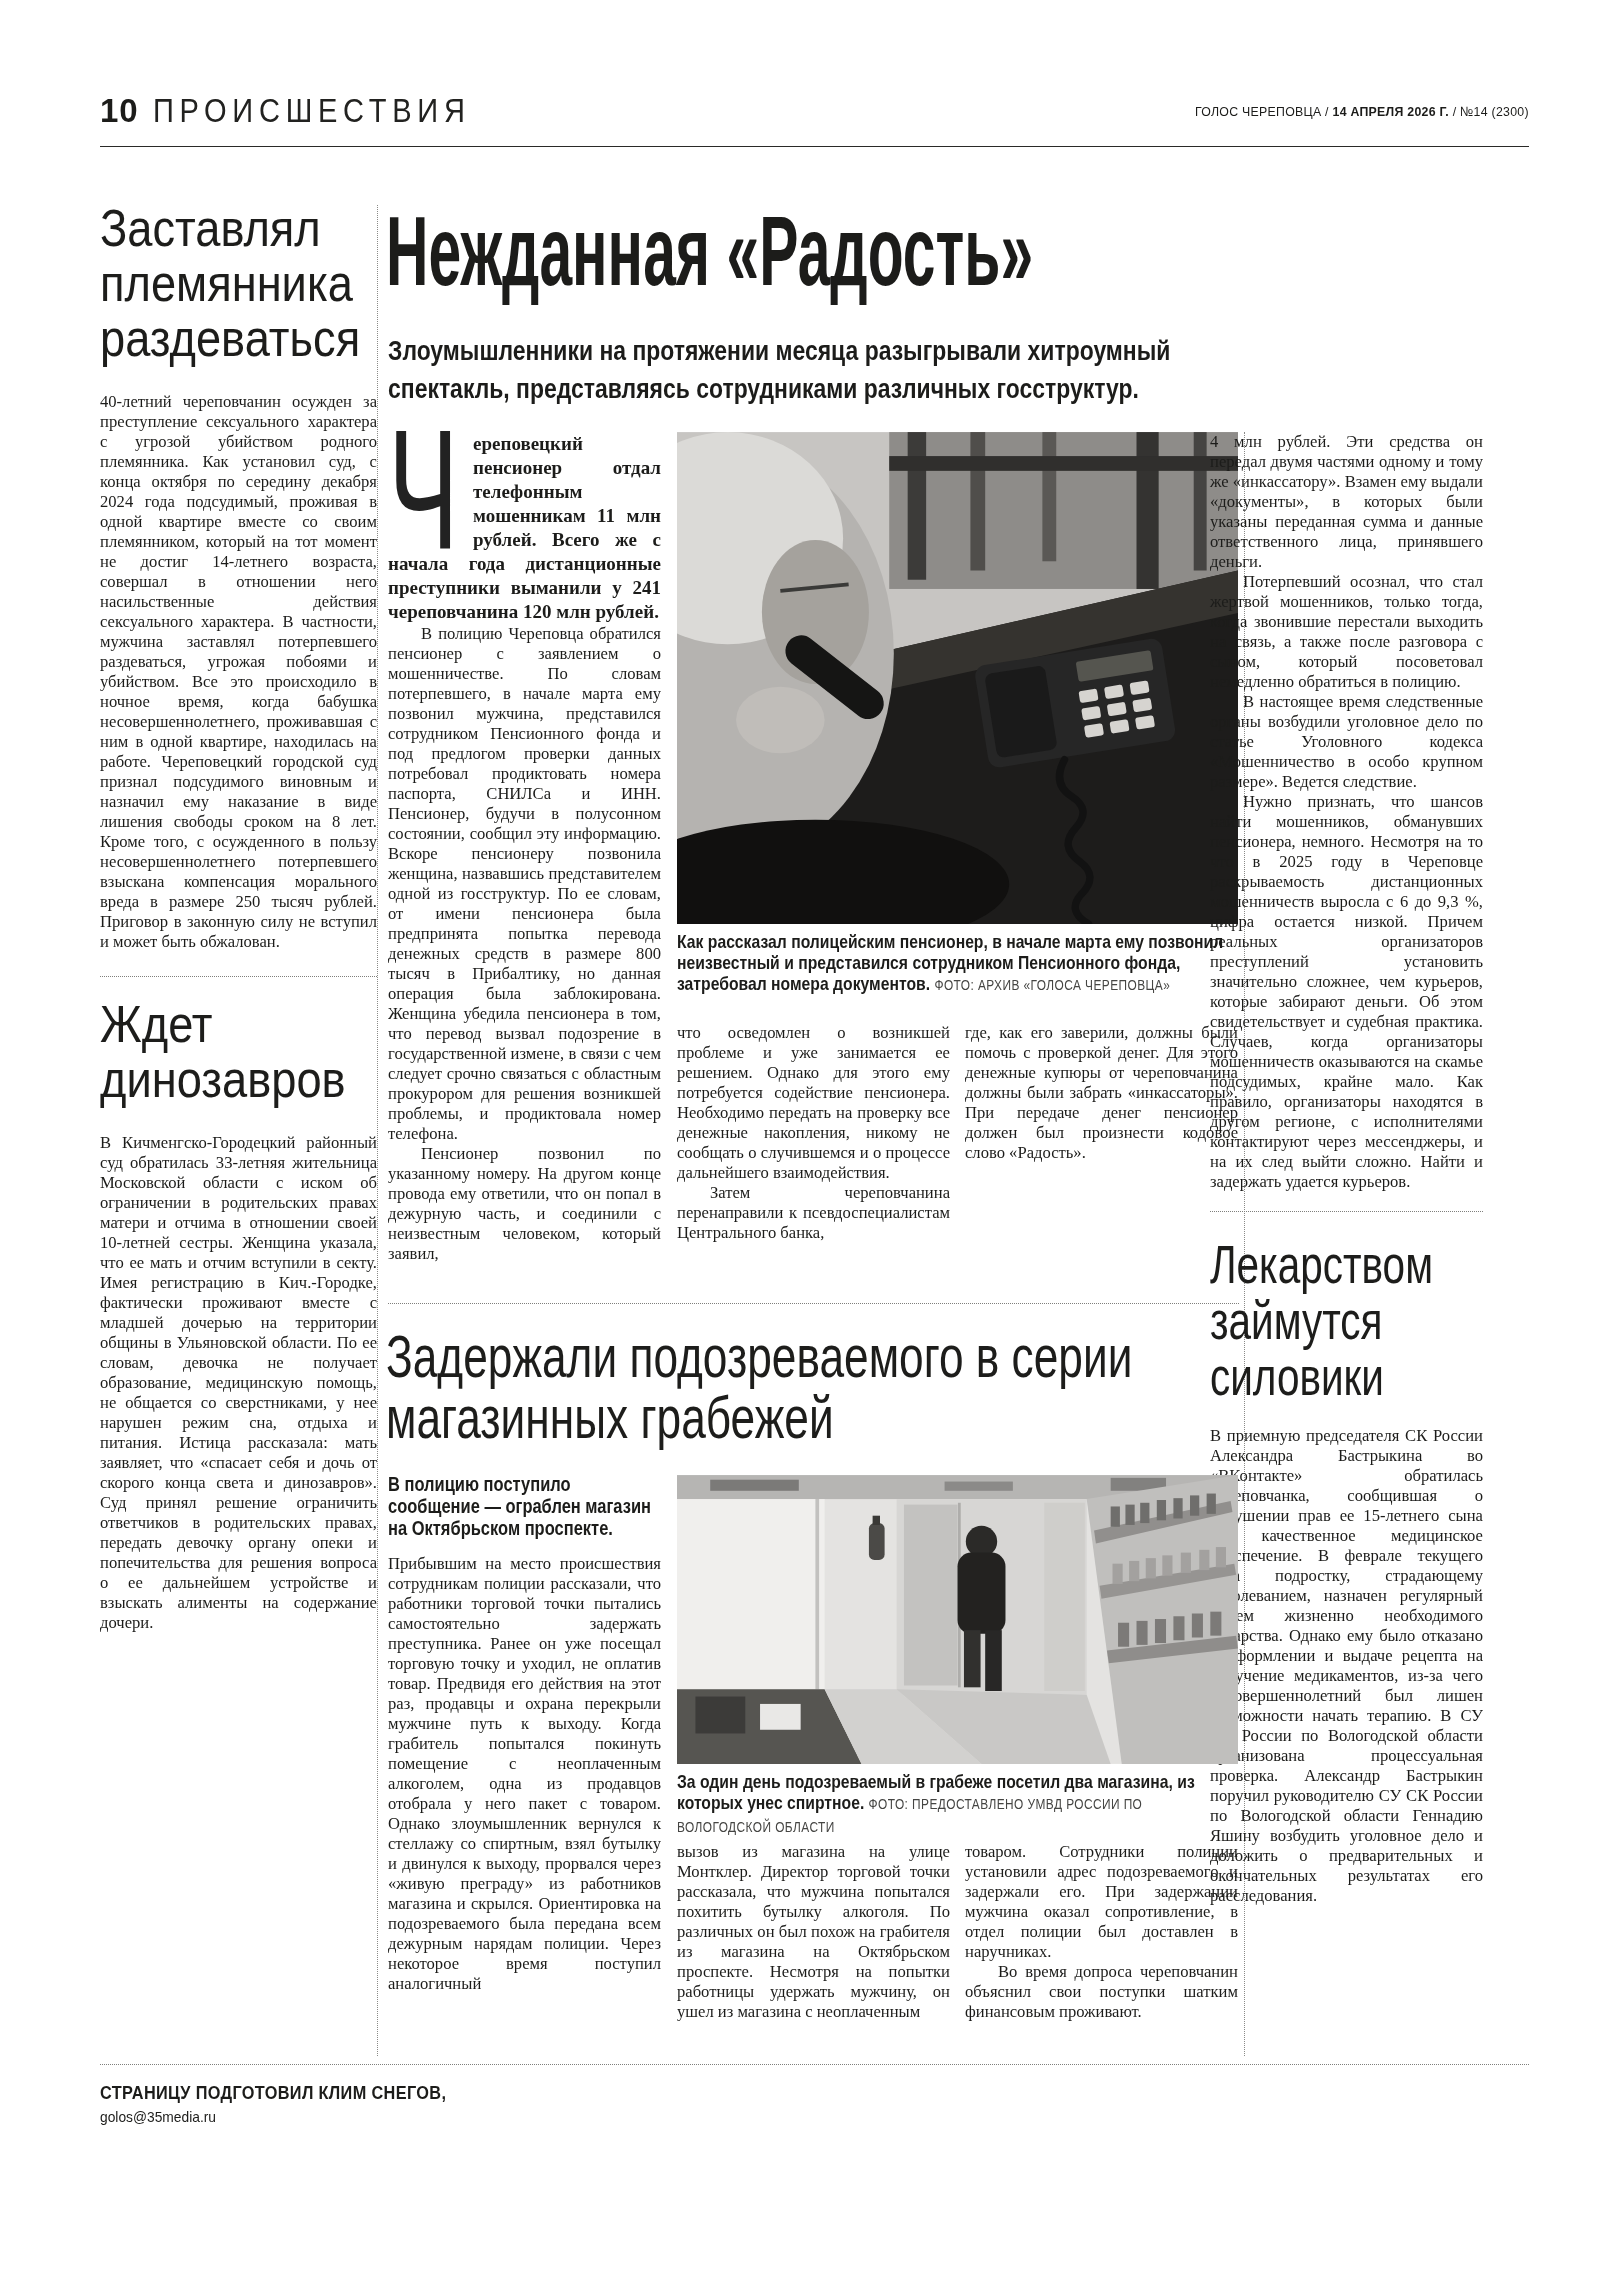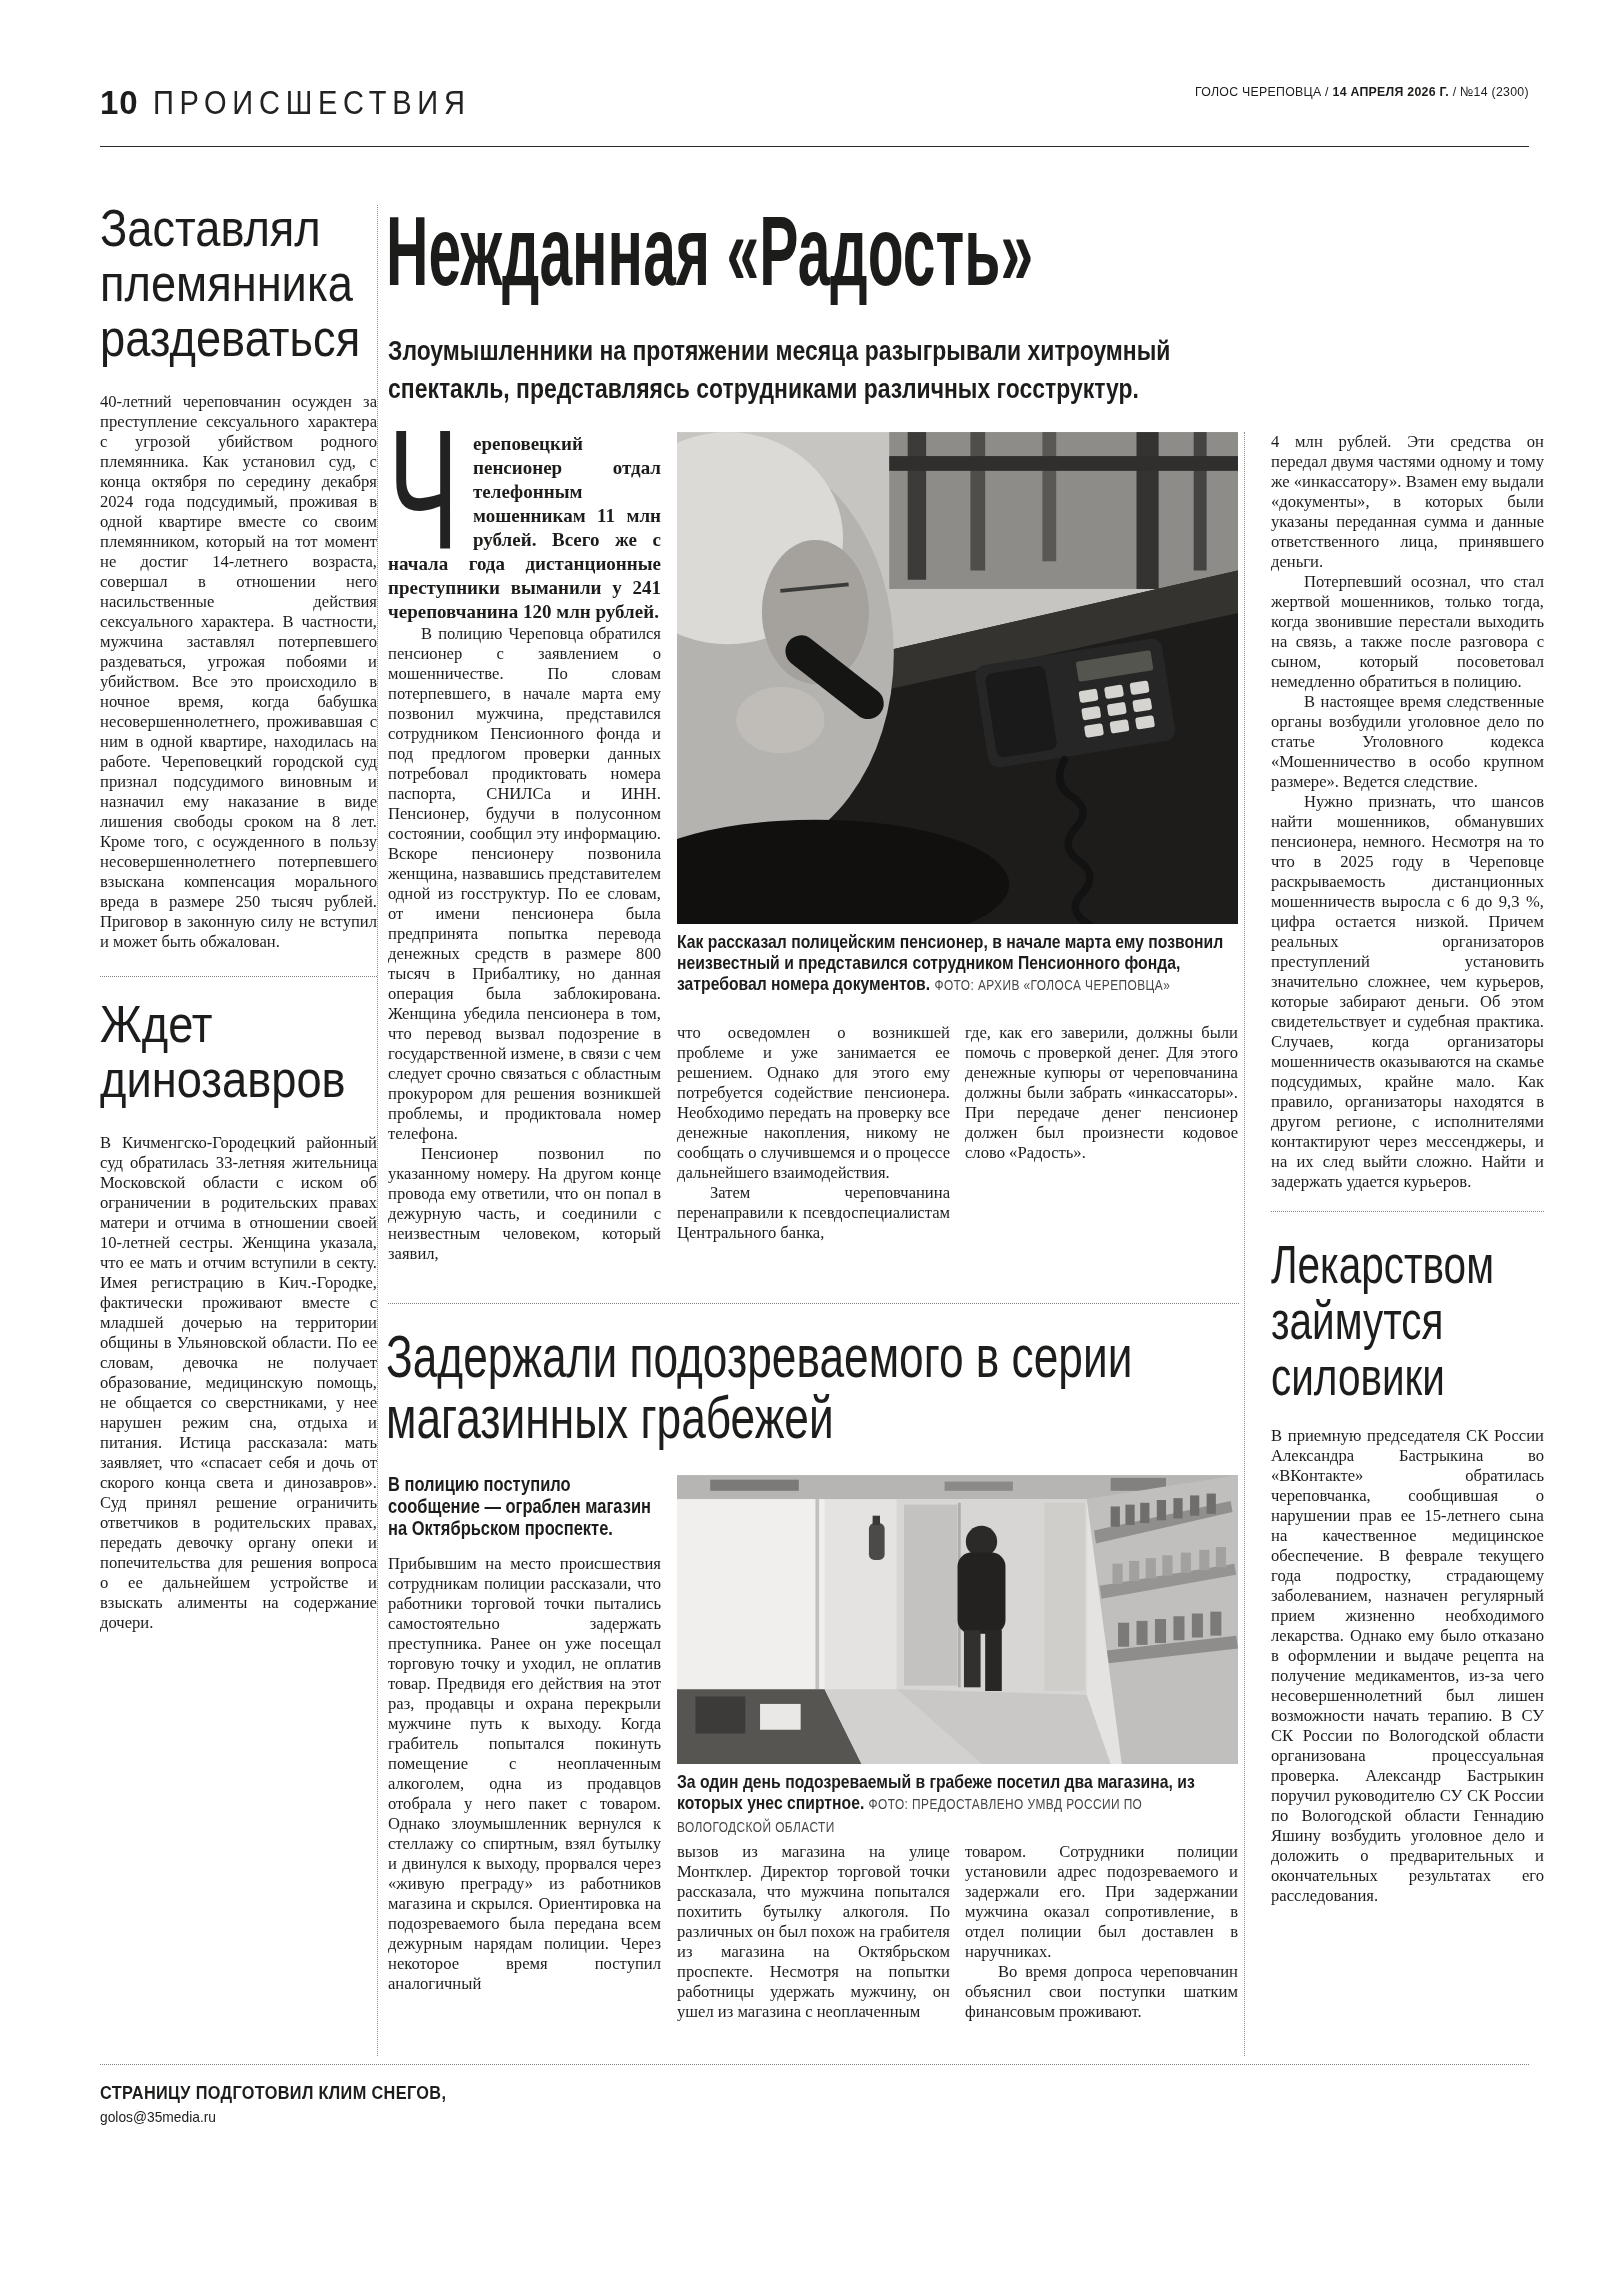--- a/index.html
+++ b/index.html
@@ -1,19 +1,19 @@
 <!DOCTYPE html>
 <html lang="ru" style="font-size:14.8px"><head>
 <meta charset="utf-8">
 <style>
   html,body{margin:0;padding:0;background:#888;}
   .page{position:relative;width:1619px;height:2289px;background:#fff;color:#1c1c1a;
         font-family:"Liberation Serif",serif;overflow:hidden;}
   
-  .folio{position:absolute;left:100px;top:84px;width:1429px;display:flex;align-items:flex-start;}
+  .folio{position:absolute;left:100px;top:92px;width:1429px;display:flex;align-items:center;}
   .folio-num{font-family:"Liberation Sans",sans-serif;font-weight:bold;font-size:33px;letter-spacing:0.9px;}
   .folio-section{font-family:"Liberation Sans",sans-serif;font-weight:normal;font-size:33px;
         letter-spacing:6.5px;margin-left:14.8px;color:#222220;transform:scaleX(.88);transform-origin:0 100%;}
   .folio-issue{margin-left:auto;font-family:"Liberation Sans",sans-serif;font-size:13.4px;
         letter-spacing:0.3px;color:#1c1c1a;transform:scaleX(.92);transform-origin:100% 100%;white-space:nowrap;}
   .folio-issue b{font-weight:bold;}
   .rule-header{position:absolute;left:100px;top:146px;width:1429px;border-top:1.4px solid #2a2a28;}
   
   .serif{font-size:16.6px;line-height:20px;text-align:justify;hyphens:auto;}
   .serif p{margin:0;}
@@ -137,21 +137,21 @@
   </figure>
 
   <div class="col serif" style="left:677px;top:1023px;">
     <p>что осведомлен о возникшей проблеме и уже занимается ее решением. Однако для этого ему потребуется содействие пенсионера. Необходимо передать на проверку все денежные накопления, никому не сообщать о случившемся и о процессе дальнейшего взаимодействия.</p>
     <p>Затем череповчанина перенаправили к псевдоспециалистам Центрального банка,</p>
   </div>
   <div class="col serif" style="left:965px;top:1023px;">
     <p>где, как его заверили, должны были помочь с проверкой денег. Для этого денежные купюры от череповчанина должны были забрать «инкассаторы». При передаче денег пенсионер должен был произнести кодовое слово «Радость».</p>
   </div>
 
-  <div class="col" style="left:1271px;top:432px;">
+  <div class="col" style="left:1210px;top:432px;">
     <div class="serif">
       <p>4 млн рублей. Эти средства он передал двумя частями одному и тому же «инкассатору». Взамен ему выдали «документы», в которых были указаны переданная сумма и данные ответственного лица, принявшего деньги.</p>
       <p>Потерпевший осознал, что стал жертвой мошенников, только тогда, когда звонившие перестали выходить на связь, а также после разговора с сыном, который посоветовал немедленно обратиться в полицию.</p>
       <p>В настоящее время следственные органы возбудили уголовное дело по статье Уголовного кодекса «Мошенничество в особо крупном размере». Ведется следствие.</p>
       <p>Нужно признать, что шансов найти мошенников, обманувших пенсионера, немного. Несмотря на то что в 2025 году в Череповце раскрываемость дистанционных мошенничеств выросла с 6 до 9,3 %, цифра остается низкой. Причем реальных организаторов преступлений установить значительно сложнее, чем курьеров, которые забирают деньги. Об этом свидетельствует и судебная практика. Случаев, когда организаторы мошенничеств оказываются на скамье подсудимых, крайне мало. Как правило, организаторы находятся в другом регионе, с исполнителями контактируют через мессенджеры, и на их след выйти сложно. Найти и задержать удается курьеров.</p>
     </div>
     <div class="dotted-h" style="margin:18.5px 0 24px 0;"></div>
     <div class="hl a3-hl">Лекарством займутся силовики</div>
     <div class="serif" style="margin-top:22px;">
       <p>В приемную председателя СК России Александра Бастрыкина во «ВКонтакте» обратилась череповчанка, сообщившая о нарушении прав ее 15-летнего сына на качественное медицинское обеспечение. В феврале текущего года подростку, страдающему заболеванием, назначен регулярный прием жизненно необходимого лекарства. Однако ему было отказано в оформлении и выдаче рецепта на получение медикаментов, из-за чего несовершеннолетний был лишен возможности начать терапию. В СУ СК России по Вологодской области организована процессуальная проверка. Александр Бастрыкин поручил руководителю СУ СК России по Вологодской области Геннадию Яшину возбудить уголовное дело и доложить о предварительных и окончательных результатах его расследования.</p>

